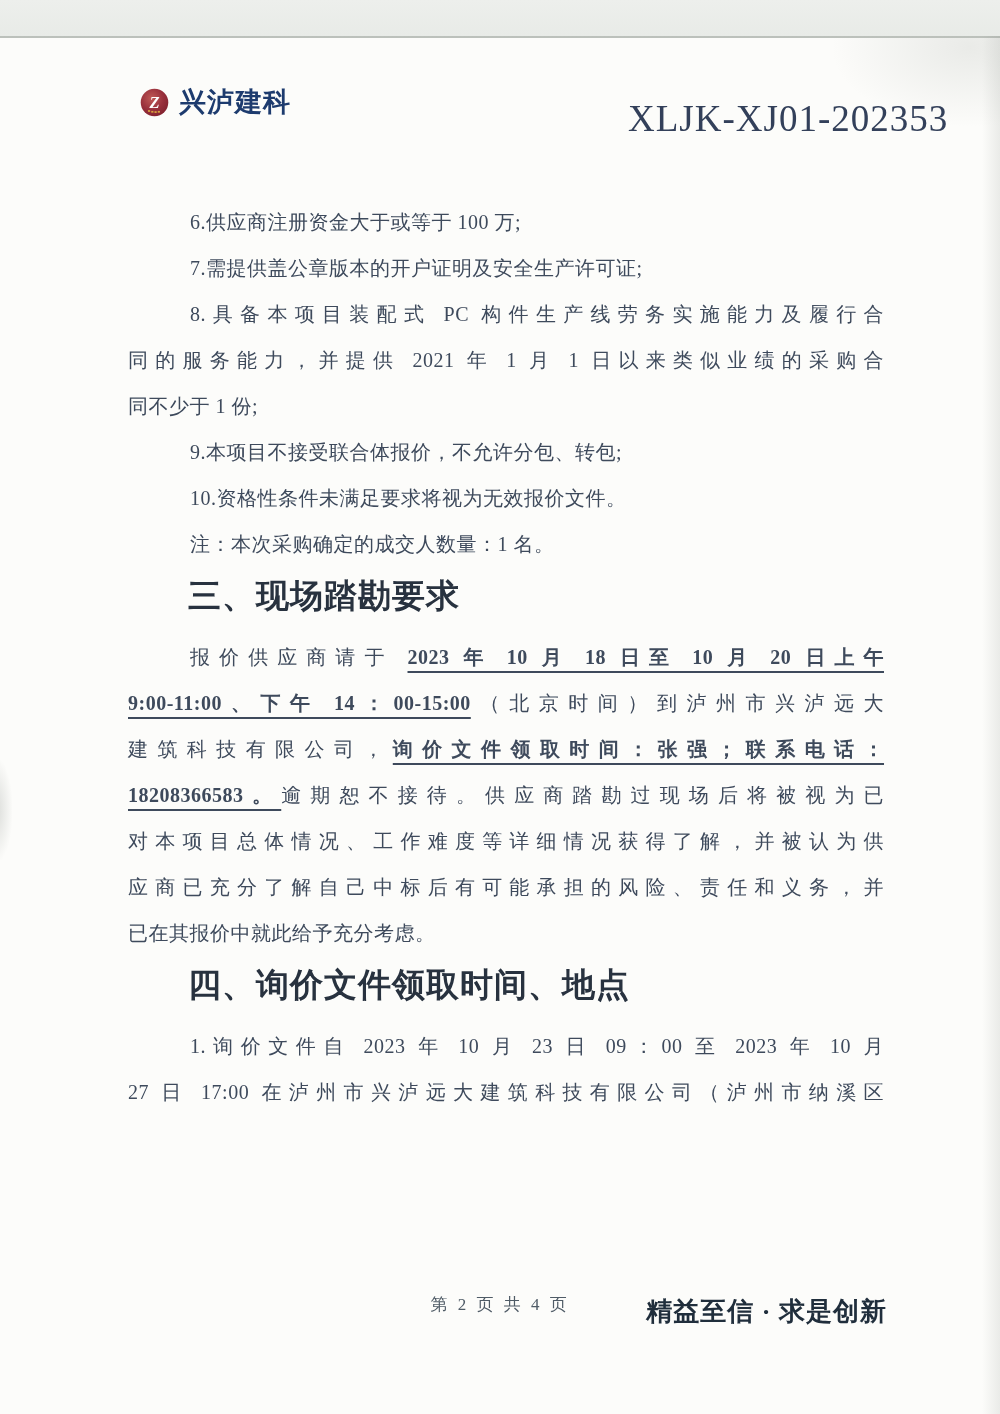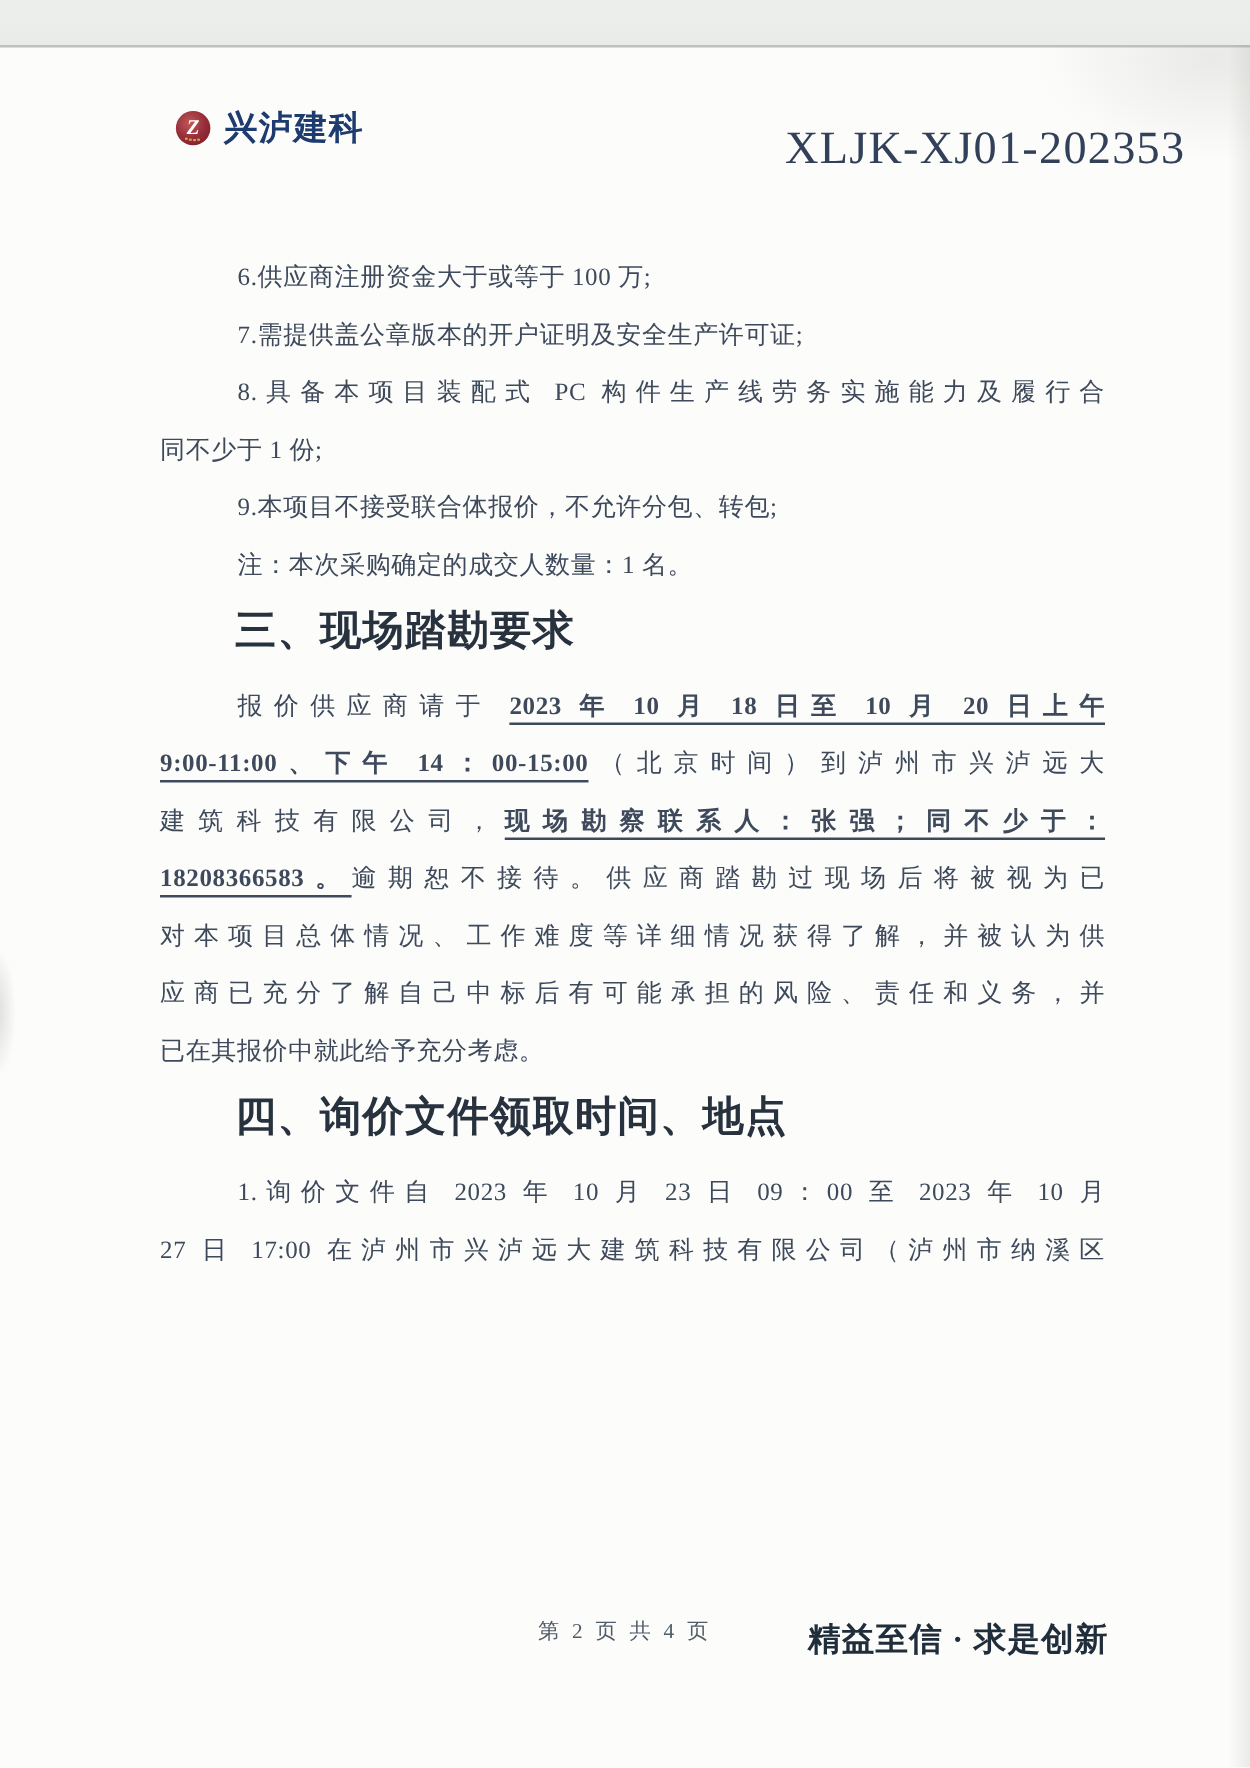--- a/index.html
+++ b/index.html
@@ -98,27 +98,29 @@
   </svg>
   <span class="logo-text">兴泸建科</span>
 </div>
 
 <div class="doc-number">XLJK-XJ01-202353</div>
 
 <div class="doc-body">
     <div class="tl ind"><span>6.供应商注册资金大于或等于 100 万;</span></div>
     <div class="tl ind"><span>7.需提供盖公章版本的开户证明及安全生产许可证;</span></div>
     <div class="tl j ind"><span>8.具备本项目装配式 PC 构件生产线劳务实施能力及履行合</span></div>
+    <div class="tl j"><span>同的服务能力，并提供 2021 年 1 月 1 日以来类似业绩的采购合</span></div>
     <div class="tl"><span>同不少于 1 份;</span></div>
     <div class="tl ind"><span>9.本项目不接受联合体报价，不允许分包、转包;</span></div>
+    <div class="tl ind"><span>10.资格性条件未满足要求将视为无效报价文件。</span></div>
     <div class="tl ind"><span>注：本次采购确定的成交人数量：1 名。</span></div>
     <div class="hd"><span>三、现场踏勘要求</span></div>
     <div class="tl j ind"><span>报价供应商请于 </span><span class="u">2023 年 10 月 18 日至 10 月 20 日上午</span></div>
     <div class="tl j"><span class="u">9:00-11:00、下午 14：00-15:00</span><span>（北京时间）到泸州市兴泸远大</span></div>
-    <div class="tl j"><span>建筑科技有限公司，</span><span class="u">现场勘察联系人：张强；同不少于：</span></div>
+    <div class="tl j"><span>建筑科技有限公司，</span><span class="u">询价文件领取时间：张强；联系电话：</span></div>
     <div class="tl j"><span class="u">18208366583。</span><span>逾期恕不接待。供应商踏勘过现场后将被视为已</span></div>
     <div class="tl j"><span>对本项目总体情况、工作难度等详细情况获得了解，并被认为供</span></div>
     <div class="tl j"><span>应商已充分了解自己中标后有可能承担的风险、责任和义务，并</span></div>
     <div class="tl"><span>已在其报价中就此给予充分考虑。</span></div>
     <div class="hd"><span>四、询价文件领取时间、地点</span></div>
     <div class="tl j ind"><span>1.询价文件自 2023 年 10 月 23 日 09：00 至 2023 年 10 月</span></div>
     <div class="tl j"><span>27 日 17:00 在泸州市兴泸远大建筑科技有限公司（泸州市纳溪区</span></div>
   </div>
 
 <div class="page-indicator">第 2 页 共 4 页</div>

